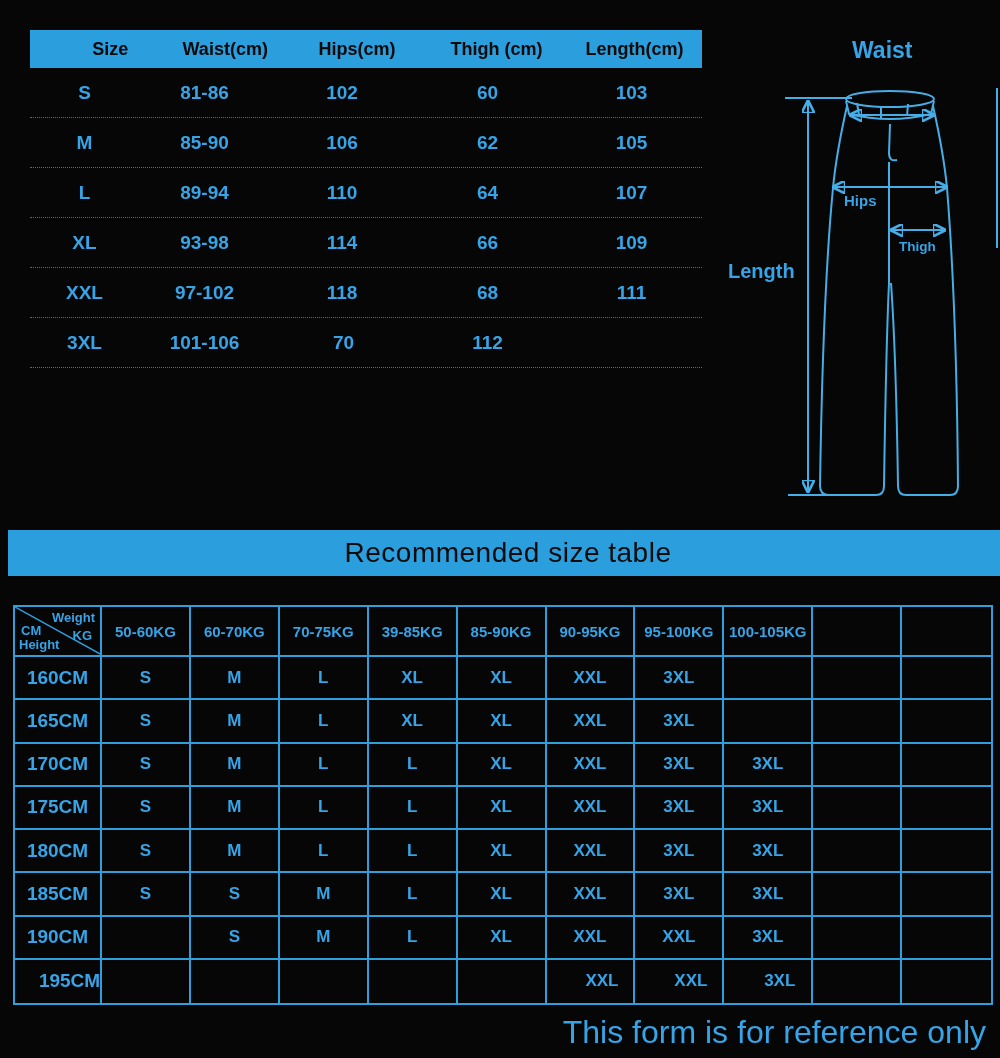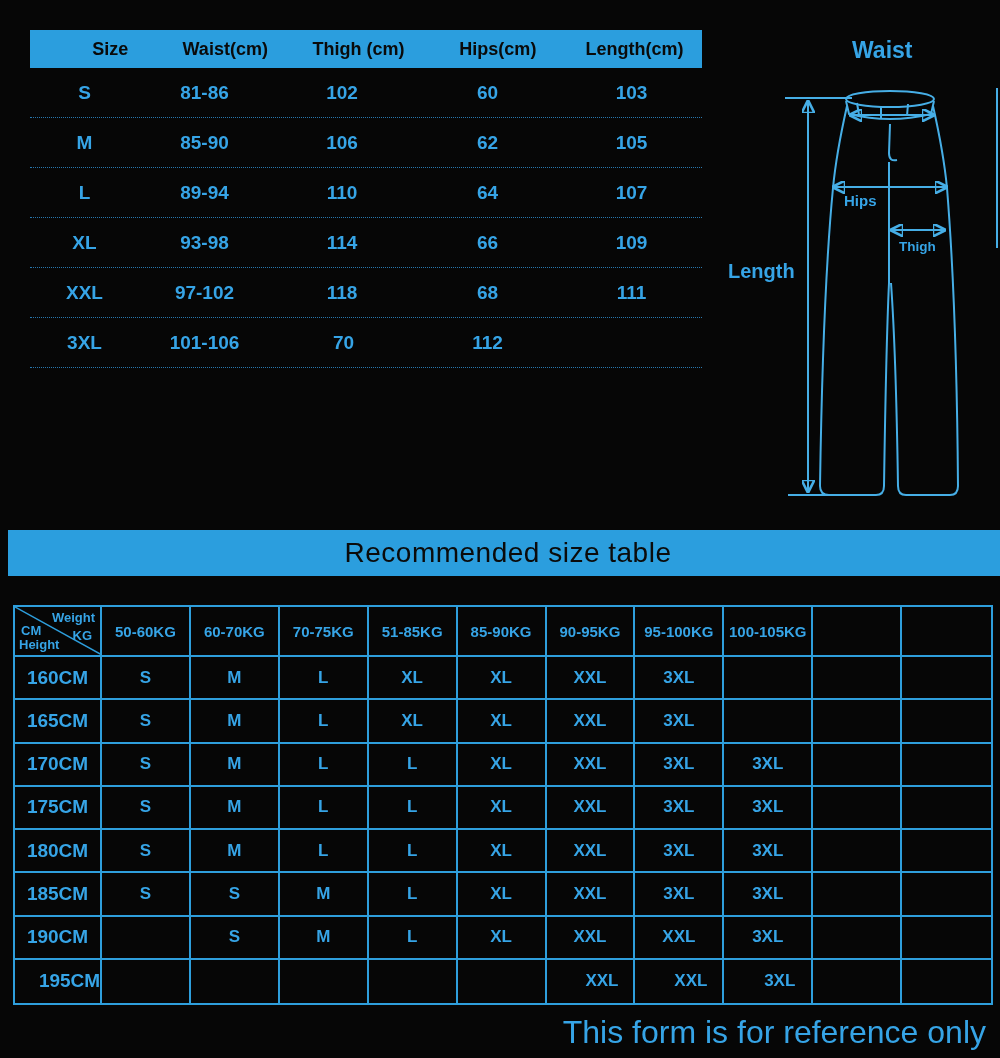--- a/index.html
+++ b/index.html
@@ -69,22 +69,22 @@
 </style>
 </head>
 <body>
 
 <div class="page">
 
   <div class="size-table">
     <div class="st-header" id="st-header">
         <div class="st-hcell" style="width: 109px; padding-left: 28px;">Size</div>
         <div class="st-hcell" style="width: 131px;">Waist(cm)</div>
+        <div class="st-hcell" style="width: 144px;">Hips(cm)</div>
         <div class="st-hcell" style="width: 147px;">Thigh (cm)</div>
-        <div class="st-hcell" style="width: 144px;">Hips(cm)</div>
         <div class="st-hcell" style="width: 141px;">Length(cm)</div>
       </div>
     <div id="st-rows">
         <div class="st-row">
           <div class="st-cell" style="width: 109px;">S</div>
           <div class="st-cell" style="width: 131px;">81-86</div>
           <div class="st-cell" style="width: 144px;">102</div>
           <div class="st-cell" style="width: 147px;">60</div>
           <div class="st-cell" style="width: 141px;">103</div>
         </div>
@@ -167,21 +167,21 @@
         <line x1="0" y1="0" x2="87" y2="48" stroke="#2e9edc" stroke-width="1.5"></line>
       </svg>
       <span class="c-weight">Weight</span>
       <span class="c-kg">KG</span>
       <span class="c-cm">CM</span>
       <span class="c-height">Height</span>
     </div>
   <div class="gcell g-colhdr">50-60KG</div>
       <div class="gcell g-colhdr">60-70KG</div>
       <div class="gcell g-colhdr">70-75KG</div>
-      <div class="gcell g-colhdr">51-85KG</div>
+      <div class="gcell g-colhdr">39-85KG</div>
       <div class="gcell g-colhdr">85-90KG</div>
       <div class="gcell g-colhdr">90-95KG</div>
       <div class="gcell g-colhdr">95-100KG</div>
       <div class="gcell g-colhdr">100-105KG</div>
       <div class="gcell g-colhdr"></div>
       <div class="gcell g-colhdr last-col"></div>
       <div class="gcell g-rowhdr">160CM</div>
       <div class="gcell g-val">S</div>
       <div class="gcell g-val">M</div>
       <div class="gcell g-val">L</div>

